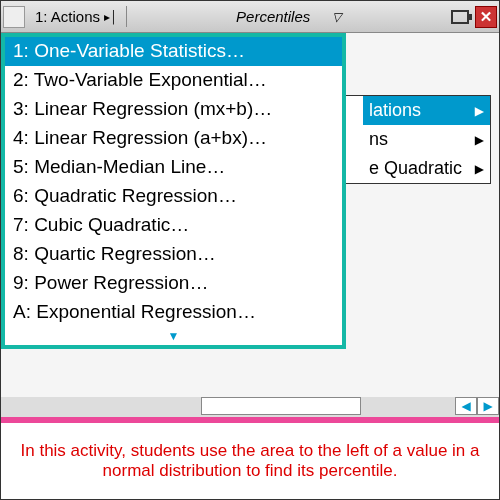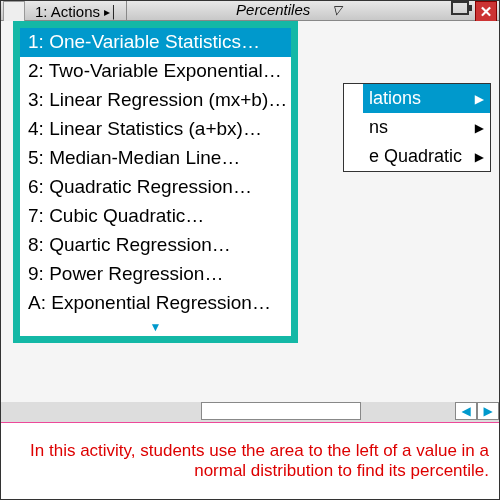--- a/index.html
+++ b/index.html
@@ -1,43 +1,43 @@
 <!DOCTYPE html>
 <html><head>
   <meta charset="utf-8">
   <style>
     * { margin: 0; padding: 0; box-sizing: border-box; }
     body { font-family: Arial, sans-serif; width: 500px; height: 500px; }
     .container { width: 500px; height: 500px; border: 1px solid #333; display: flex; flex-direction: column; }
     
-    .toolbar { background: linear-gradient(#e8e8e8, #c8c8c8); height: 20px; display: flex; align-items: flex-start; border-bottom: 1px solid #888; font-size: 15px; position: relative; }
+    .toolbar { background: linear-gradient(#e8e8e8, #c8c8c8); height: 32px; display: flex; align-items: center; border-bottom: 1px solid #888; font-size: 15px; position: relative; }
     .tool-icon { width: 22px; height: 22px; margin: 0 2px; border: 1px solid #999; background: #eee; }
     .actions-btn { padding: 2px 8px; border-right: 1px solid #888; display: flex; align-items: center; gap: 4px; cursor: pointer; }
     .title-text { flex: 1; text-align: center; font-style: italic; display: flex; align-items: center; justify-content: center; gap: 22px; }
     .close-btn { width: 22px; height: 22px; background: #cc3333; color: #fff; border: 1px solid #800; display: flex; align-items: center; justify-content: center; font-weight: bold; margin-right: 2px; cursor: pointer; }
     .battery { width: 18px; height: 14px; border: 2px solid #333; margin-right: 6px; position: relative; }
     .battery::after { content: ""; position: absolute; right: -5px; top: 2px; width: 3px; height: 6px; background: #333; }
     
     .workspace { flex: 1; position: relative; background: #f5f5f5; }
     
-    .dropdown-menu { position: absolute; top: 0; left: 12px; width: 285px; background: #fff; border: 7px solid #14b8a6; z-index: 10; }
+    .dropdown-menu { position: absolute; top: 0; left: 0; width: 345px; background: #fff; border: 4px solid #14b8a6; z-index: 10; }
     .menu-item { padding: 3px 8px; font-size: 19px; cursor: pointer; border-bottom: 1px solid transparent; white-space: nowrap; overflow: hidden; }
     .menu-item.selected { background: #0099cc; color: #fff; }
     .menu-arrow-down { text-align: center; padding: 2px; color: #0099cc; font-size: 12px; }
     
     .side-menu { position: absolute; top: 62px; right: 8px; width: 148px; background: #fff; border: 1px solid #333; }
     .side-item { padding: 4px 6px; font-size: 18px; display: flex; justify-content: space-between; align-items: center; cursor: pointer; margin-left: 19px; }
     .side-item.selected { background: #0099cc; color: #fff; }
     
     .scrollbar-area { position: absolute; bottom: 0; left: 0; right: 0; height: 20px; background: #ddd; display: flex; }
     .scroll-block { width: 160px; height: 18px; background: #fff; border: 1px solid #888; margin-left: 200px; }
     .scroll-btns { margin-left: auto; display: flex; }
     .scroll-btn { width: 22px; height: 18px; background: #fff; border: 1px solid #888; color: #0099cc; display: flex; align-items: center; justify-content: center; cursor: pointer; font-size: 12px; }
     
-    .caption { padding: 18px 10px; text-align: right; color: #d00; font-size: 17px; background: #fff; border-top: 1px solid #ec4899; }
+    .caption { padding: 18px 10px; text-align: center; color: #d00; font-size: 17px; background: #fff; border-top: 6px solid #ec4899; }
     
     .chevron { font-size: 12px; }
   </style>
 </head>
 <body>
 
 <div class="container">
 
   <div class="toolbar">
     <div class="tool-icon"></div>
@@ -59,21 +59,21 @@
       <div class="menu-item selected">
         <span>1</span>: <span>One-Variable Statistics…</span>
       </div>
       <div class="menu-item">
         <span>2</span>: <span>Two-Variable Exponential…</span>
       </div>
       <div class="menu-item">
         <span>3</span>: <span>Linear Regression (mx+b)…</span>
       </div>
       <div class="menu-item">
-        <span>4</span>: <span>Linear Statistics (a+bx)…</span>
+        <span>4</span>: <span>Linear Regression (a+bx)…</span>
       </div>
       <div class="menu-item">
         <span>5</span>: <span>Median-Median Line…</span>
       </div>
       <div class="menu-item">
         <span>6</span>: <span>Quadratic Regression…</span>
       </div>
       <div class="menu-item">
         <span>7</span>: <span>Cubic Quadratic…</span>
       </div>

